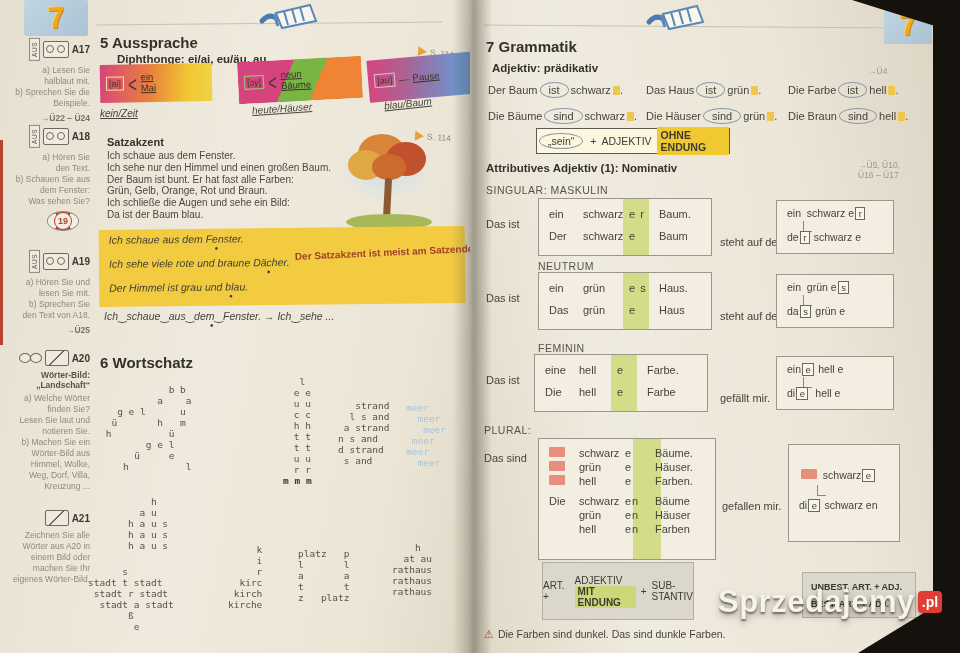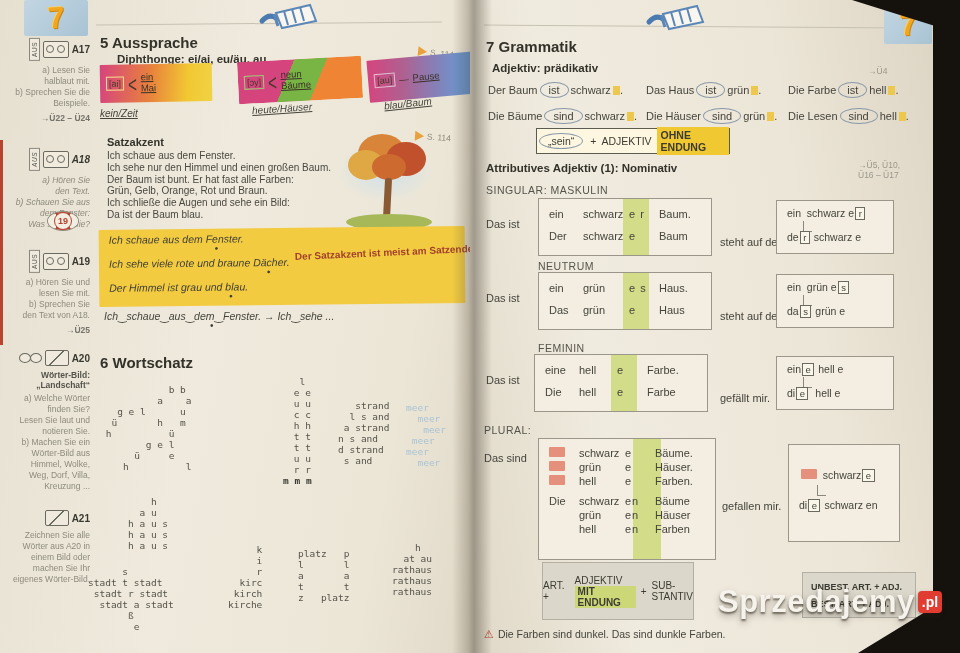--- a/index.html
+++ b/index.html
@@ -124,21 +124,21 @@
           </span>
         <span class="mid">A17</span>
       </div>
       <div class="mbody">a) Lesen Sie
 halblaut mit.
 b) Sprechen Sie die
 Beispiele.</div>
       <div class="mref">→Ü22 – Ü24</div>
     </div>
 
-    <div class="mblock" style="top:148px;font-style:italic;">
+    <div class="mblock" style="top:125px;">
       <div class="mhead">
         <span class="mtag">AUS</span>
         <span class="cassette">
             <i class="reel"></i>
             <i class="reel"></i>
           </span>
         <span class="mid">A18</span>
       </div>
       <div class="mbody">a) Hören Sie
 den Text.
@@ -360,21 +360,21 @@
       <span>Die Farbe</span><span class="oval">ist</span><span>hell</span><span class="ysq"></span><span>.</span>
     </div>
 
     <div class="sentence" style="left:18px;top:108px;">
       <span>Die Bäume</span><span class="oval">sind</span><span>schwarz</span><span class="ysq"></span><span>.</span>
     </div>
     <div class="sentence" style="left:176px;top:108px;">
       <span>Die Häuser</span><span class="oval">sind</span><span>grün</span><span class="ysq"></span><span>.</span>
     </div>
     <div class="sentence" style="left:318px;top:108px;">
-      <span>Die Lesen</span><span class="oval">sind</span><span>hell</span><span class="ysq"></span><span>.</span>
+      <span>Die Braun</span><span class="oval">sind</span><span>hell</span><span class="ysq"></span><span>.</span>
     </div>
 
     <div class="rulebox" style="left:66px;top:128px;width:192px;height:24px;">
       <span class="oval">„sein“</span>
       <span>+</span>
       <span>ADJEKTIV</span>
       <span class="hl-y">OHNE ENDUNG</span>
     </div>
 
     <div class="h2 abs" style="left:16px;top:162px;">Attributives Adjektiv (1): Nominativ</div>

